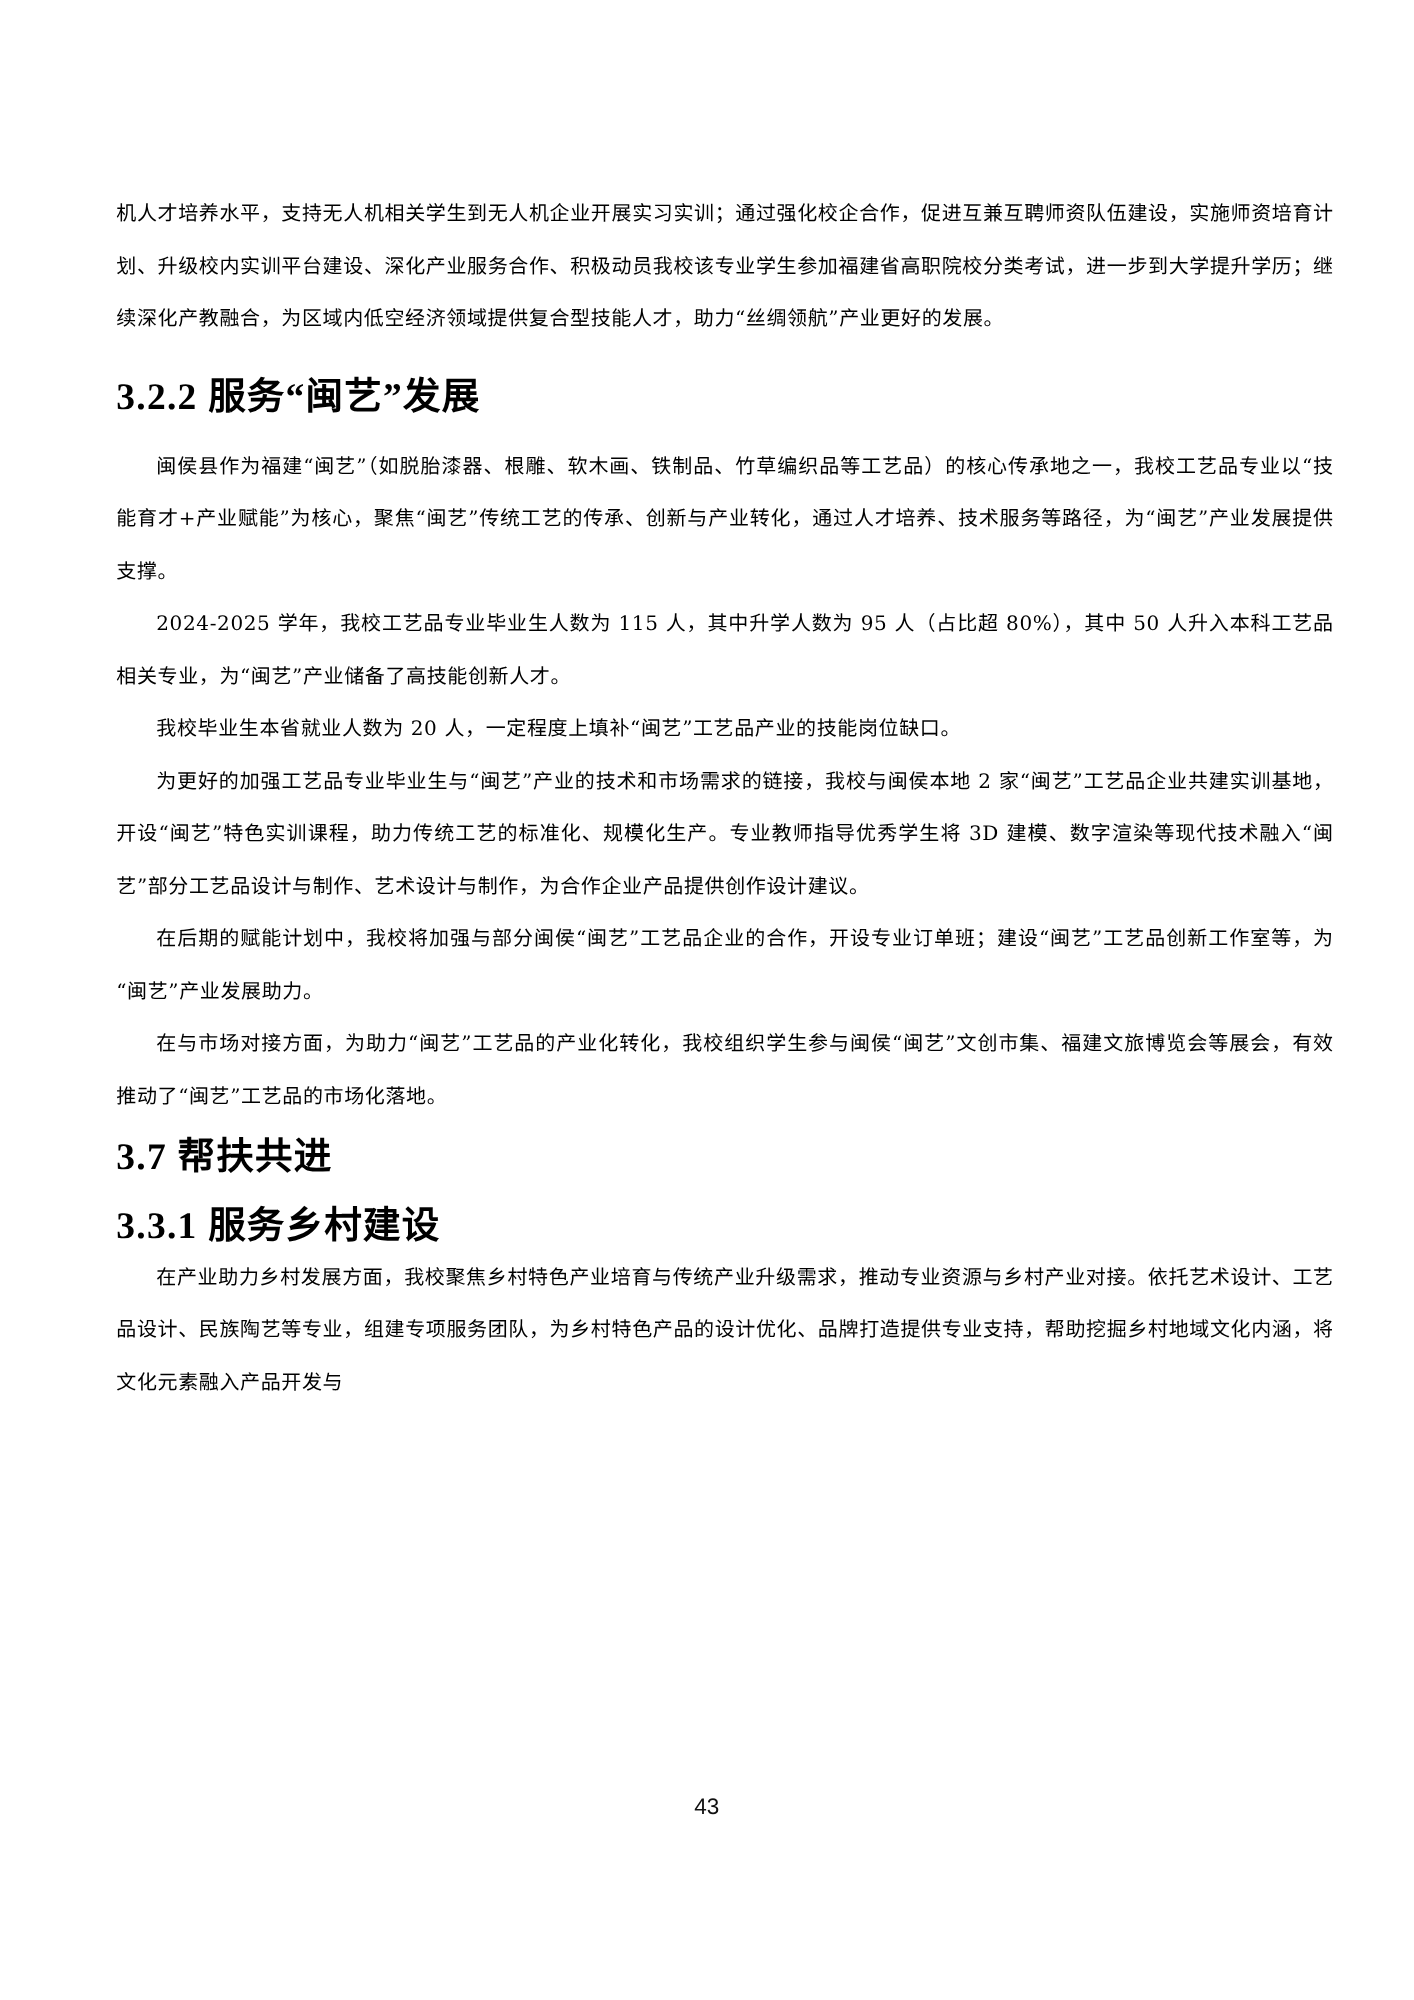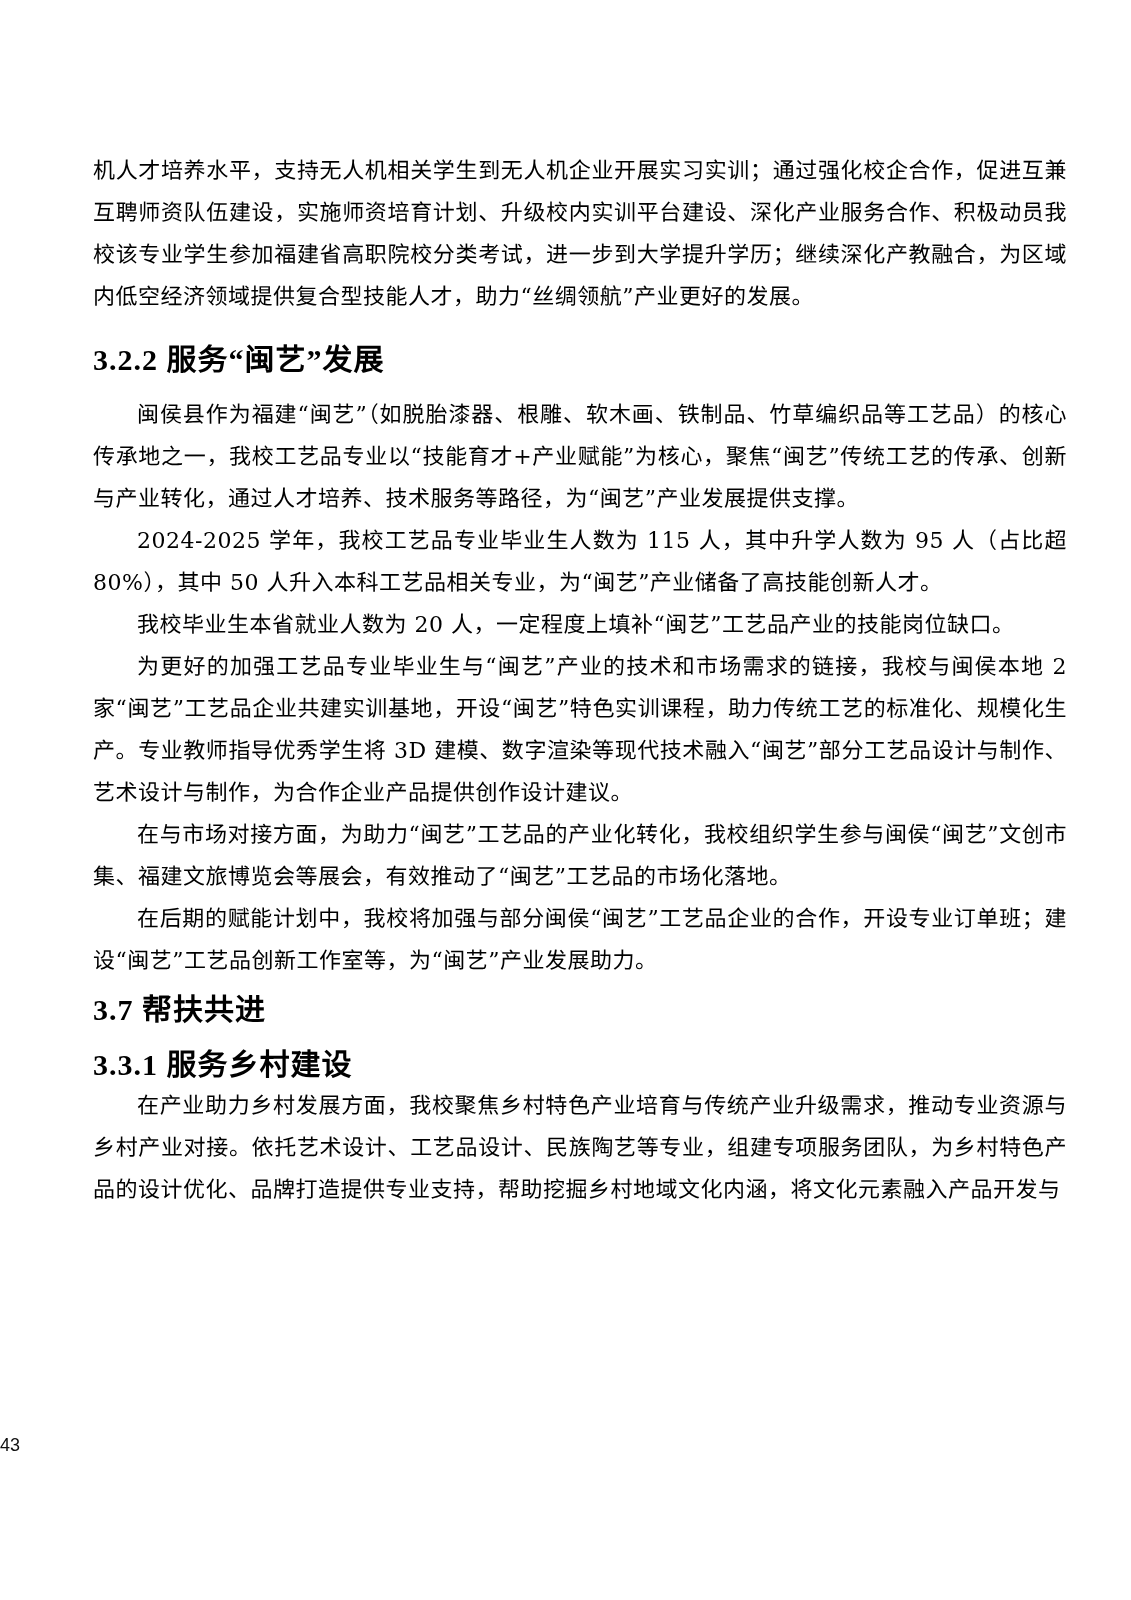--- a/index.html
+++ b/index.html
@@ -11,21 +11,21 @@
     width: 1131px;
     height: 1600px;
     background: #ffffff;
     color: #000000;
     font-family: "DejaVu Serif", "Liberation Serif", serif;
     padding: 150px 64px 0 93px;
     overflow: hidden;
   }
 
   .body-para {
-    font-size: 22px;
+    font-size: 16px;
     line-height: 42px;
     text-align: justify;
     text-justify: inter-ideograph;
     text-indent: 2em;
     letter-spacing: 0.5px;
   }
 
   .no-indent { text-indent: 0; }
 
   .heading {
@@ -38,21 +38,21 @@
 
   .h-322 { margin-top: 22px; margin-bottom: 14px; }
   .h-33  { margin-top: 8px; }
   .h-331 { margin-top: 15px; }
 
   .page-number {
     position: absolute;
     top: 1434px;
     left: 0;
     width: 1131px;
-    text-align: left;
+    text-align: center;
     font-size: 18px;
     line-height: 22px;
     font-family: "Liberation Sans", "DejaVu Sans", sans-serif;
     color: #111111;
   }
 </style>
 </head>
 <body>
 
 <div class="page">
@@ -63,23 +63,23 @@
 
   <p class="body-para">闽侯县作为福建“闽艺”（如脱胎漆器、根雕、软木画、铁制品、竹草编织品等工艺品）的核心传承地之一，我校工艺品专业以“技能育才+产业赋能”为核心，聚焦“闽艺”传统工艺的传承、创新与产业转化，通过人才培养、技术服务等路径，为“闽艺”产业发展提供支撑。</p>
 
   <p class="body-para">2024-2025 学年，我校工艺品专业毕业生人数为 115 人，其中升学人数为 95 人（占比超 80%），其中 50 人升入本科工艺品相关专业，为“闽艺”产业储备了高技能创新人才。</p>
 
   <p class="body-para">我校毕业生本省就业人数为 20 人，一定程度上填补“闽艺”工艺品产业的技能岗位缺口。</p>
 
 
   <p class="body-para">为更好的加强工艺品专业毕业生与“闽艺”产业的技术和市场需求的链接，我校与闽侯本地 2 家“闽艺”工艺品企业共建实训基地，开设“闽艺”特色实训课程，助力传统工艺的标准化、规模化生产。专业教师指导优秀学生将 3D 建模、数字渲染等现代技术融入“闽艺”部分工艺品设计与制作、艺术设计与制作，为合作企业产品提供创作设计建议。</p>
 
+  <p class="body-para">在后期的赋能计划中，我校将加强与部分闽侯“闽艺”工艺品企业的合作，开设专业订单班；建设“闽艺”工艺品创新工作室等，为“闽艺”产业发展助力。</p>
+
   <p class="body-para">在与市场对接方面，为助力“闽艺”工艺品的产业化转化，我校组织学生参与闽侯“闽艺”文创市集、福建文旅博览会等展会，有效推动了“闽艺”工艺品的市场化落地。</p>
-
-  <p class="body-para">在后期的赋能计划中，我校将加强与部分闽侯“闽艺”工艺品企业的合作，开设专业订单班；建设“闽艺”工艺品创新工作室等，为“闽艺”产业发展助力。</p>
 
   <h2 class="heading h-33">3.7 帮扶共进</h2>
 
   <h3 class="heading h-331">3.3.1 服务乡村建设</h3>
 
 
   <p class="body-para">在产业助力乡村发展方面，我校聚焦乡村特色产业培育与传统产业升级需求，推动专业资源与乡村产业对接。依托艺术设计、工艺品设计、民族陶艺等专业，组建专项服务团队，为乡村特色产品的设计优化、品牌打造提供专业支持，帮助挖掘乡村地域文化内涵，将文化元素融入产品开发与</p>
 
   <div class="page-number">43</div>
 

